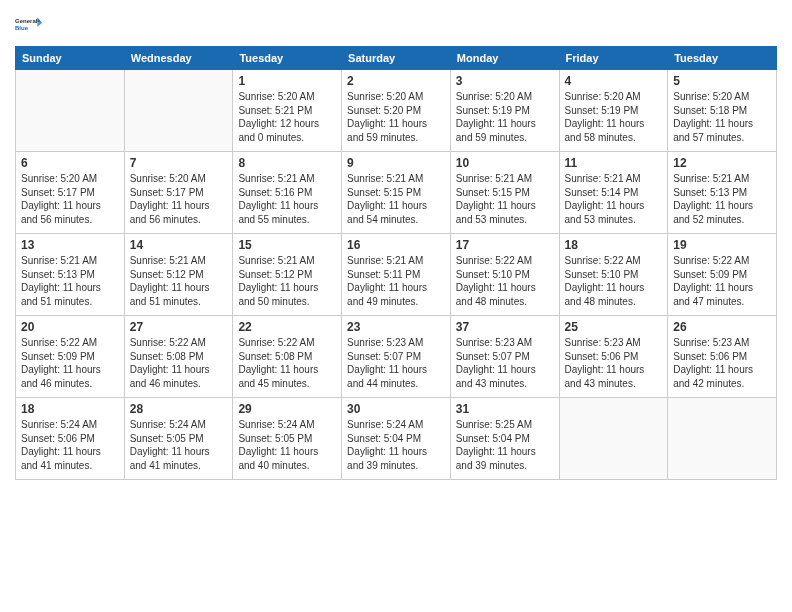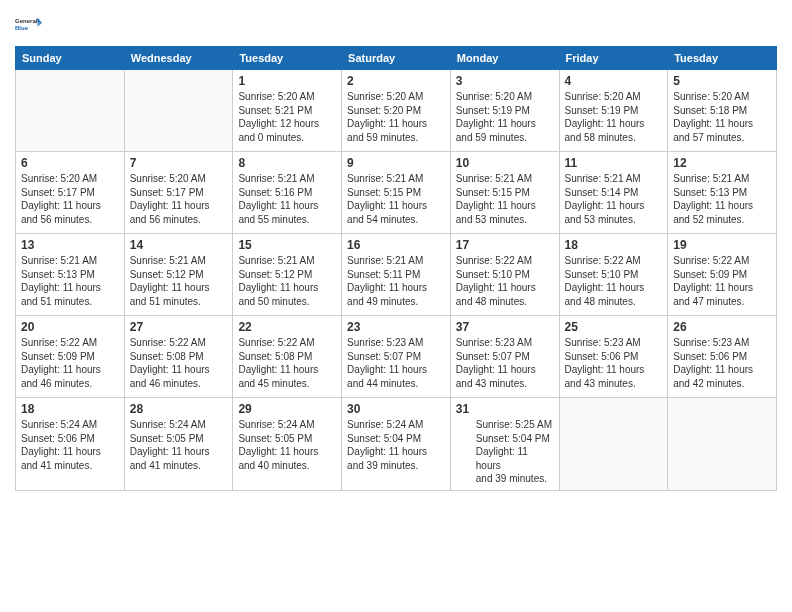--- a/index.html
+++ b/index.html
@@ -332,21 +332,21 @@
           </td>
           <td>
             <div class="day-number">30</div>
             <div class="day-info" style="white-space: pre-line;">Sunrise: 5:24 AM
 Sunset: 5:04 PM
 Daylight: 11 hours
 and 39 minutes.</div>
           </td>
           <td>
             <div class="day-number">31</div>
-            <div class="day-info" style="white-space: pre-line; margin-left: 20px;">Sunrise: 5:25 AM
+            <div class="day-info" style="white-space: pre-line;">Sunrise: 5:25 AM
 Sunset: 5:04 PM
 Daylight: 11 hours
 and 39 minutes.</div>
           </td>
           <td class="empty-cell"></td>
           <td class="empty-cell"></td>
         </tr>
       </tbody>
   </table>
 </div>

